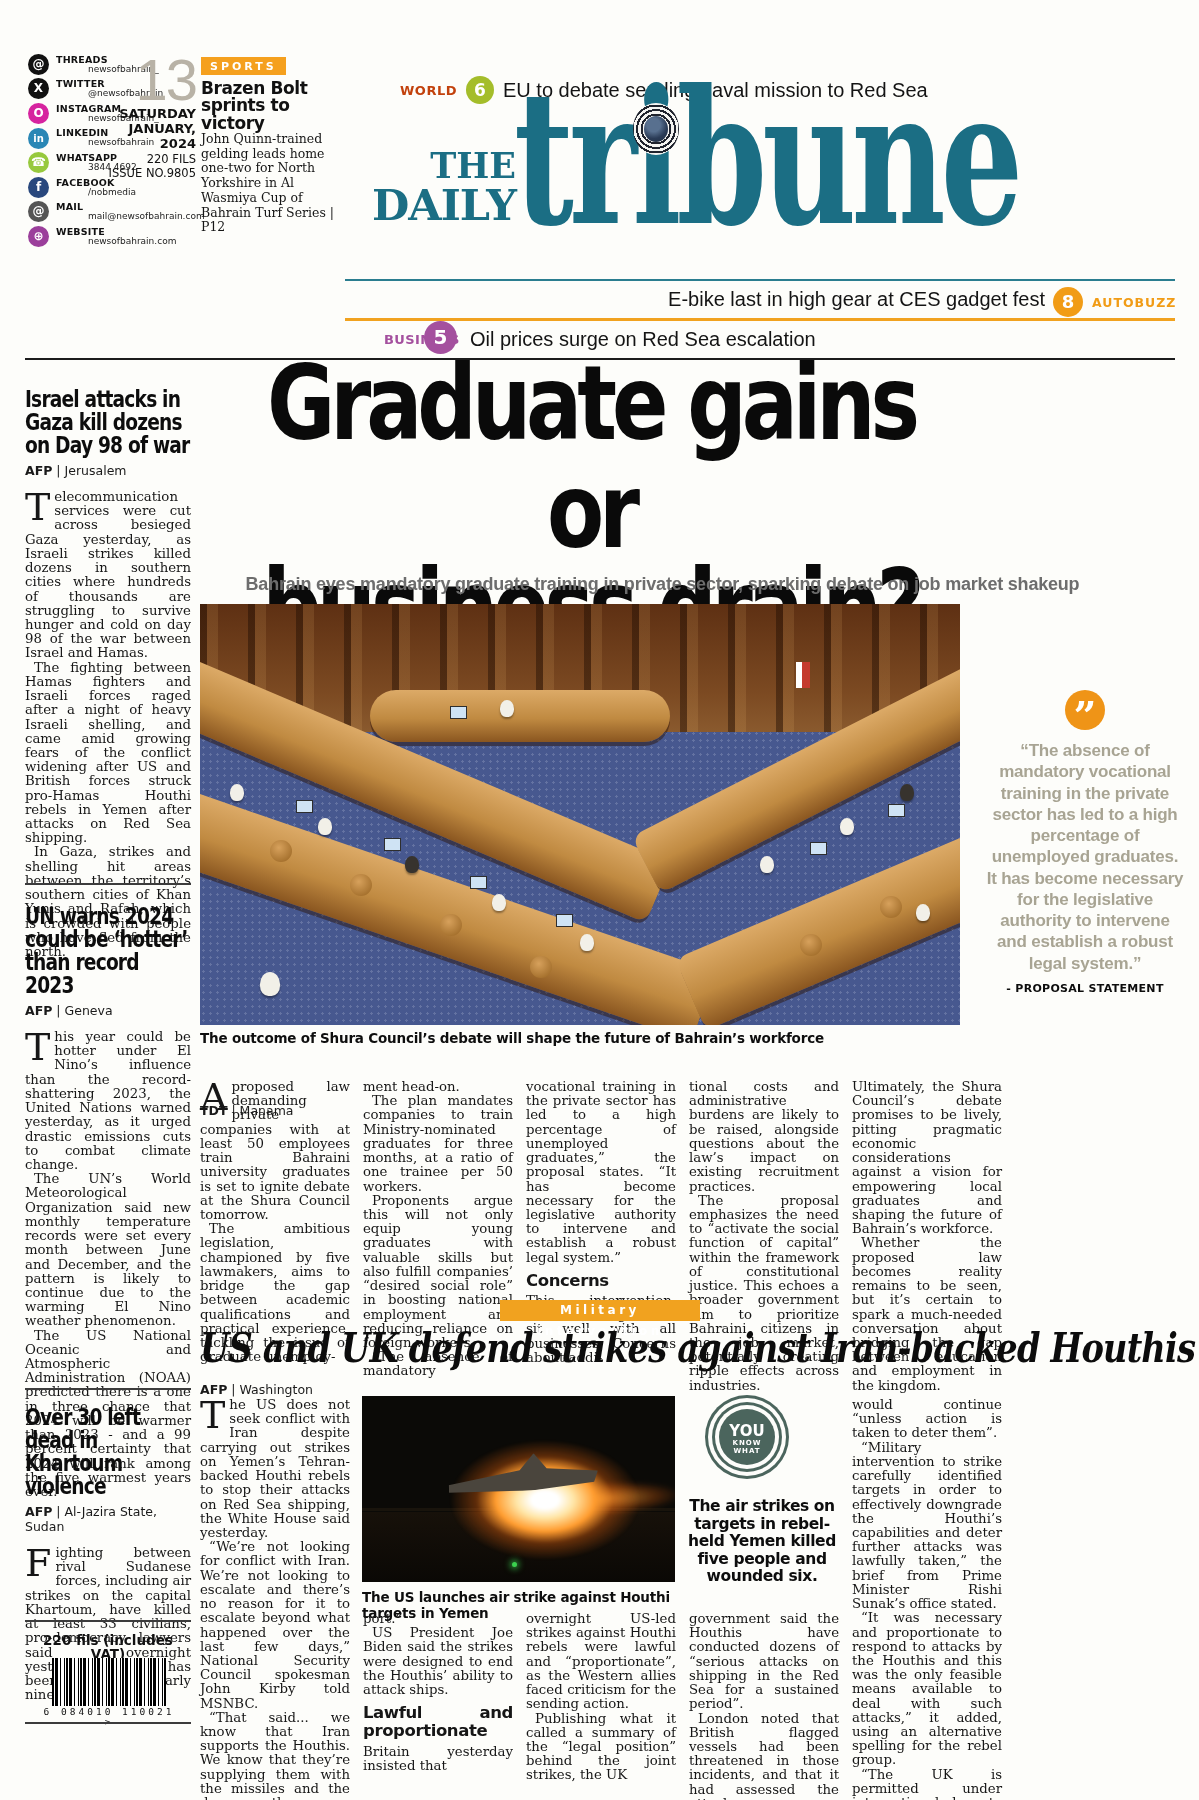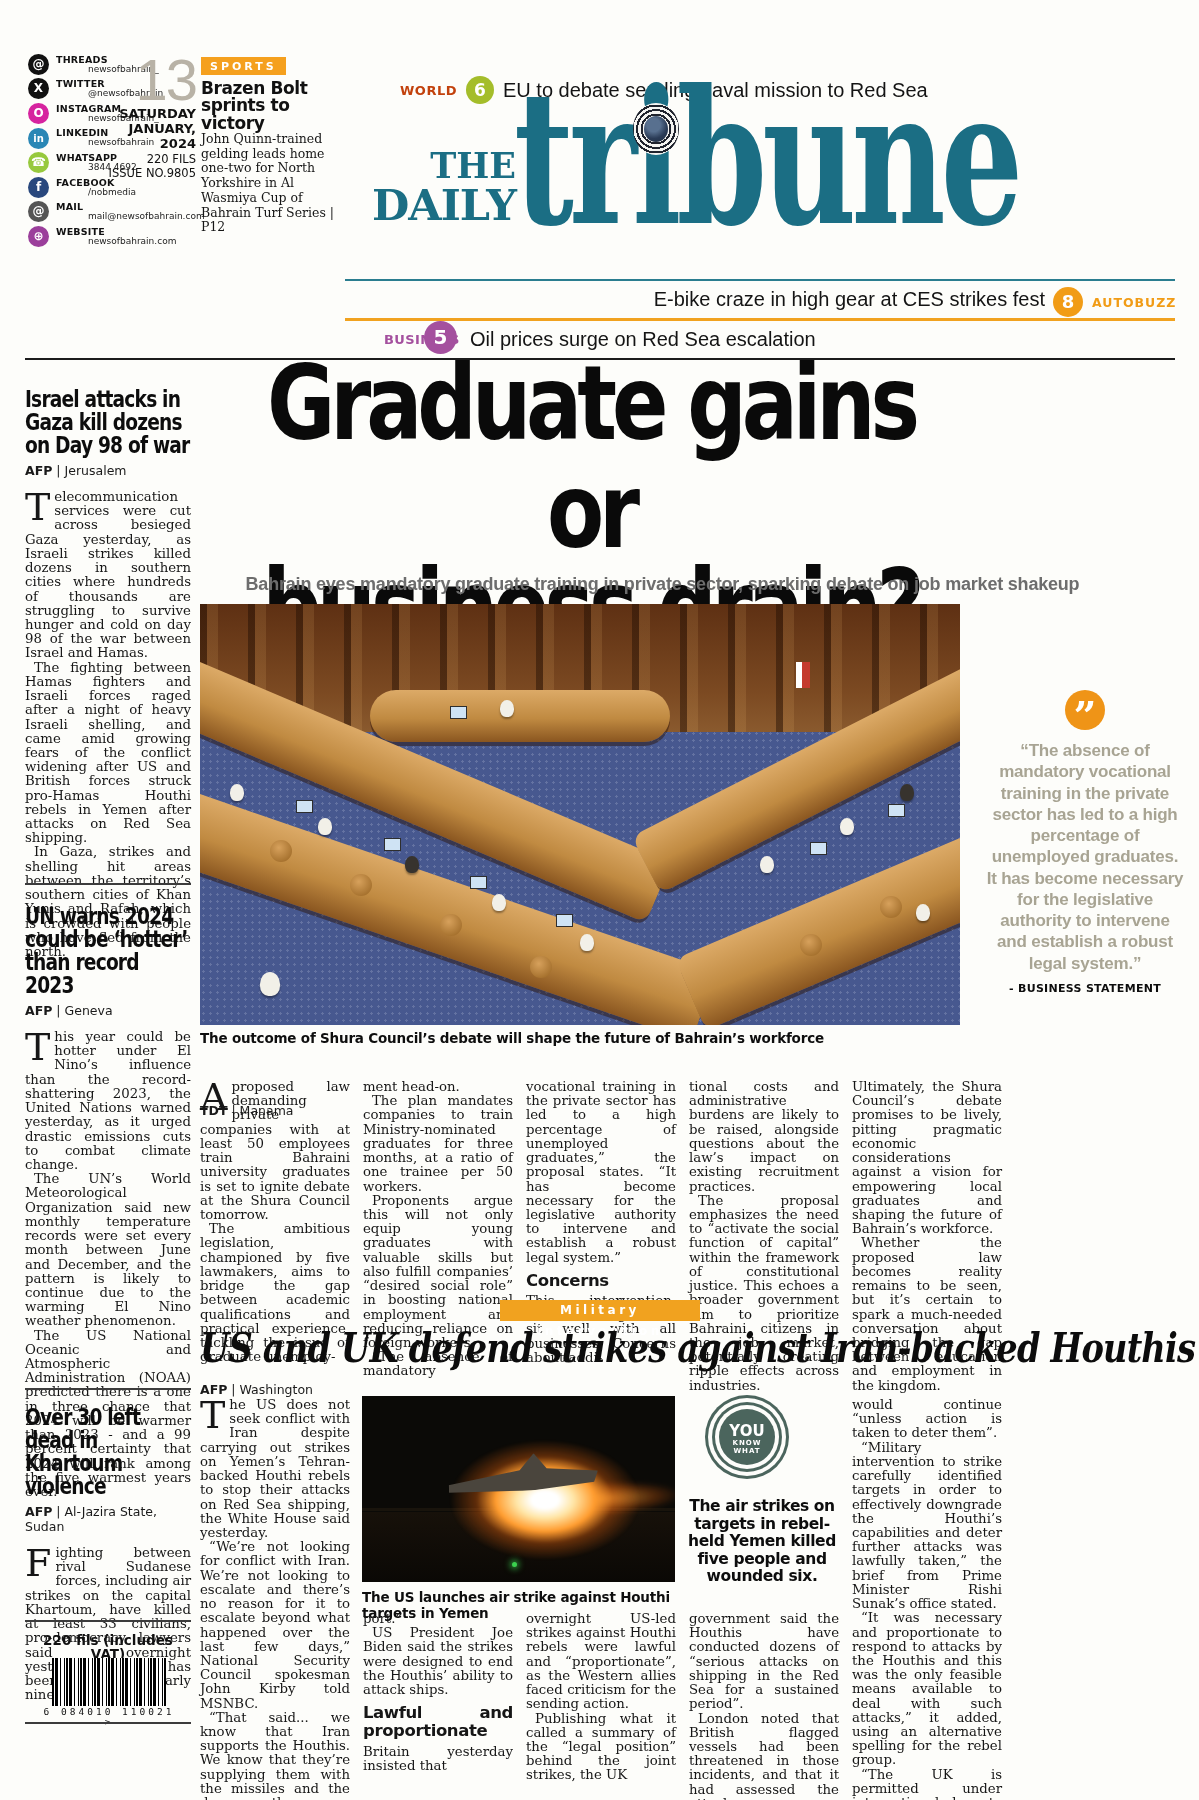--- a/index.html
+++ b/index.html
@@ -214,21 +214,21 @@
   <div class="masthead-sm">
     <div class="mast-the">THE</div>
     <div class="mast-daily">DAILY</div>
   </div>
   <div class="mast-trib">tribune</div>
   <span class="globe">
       <i></i>
     </span>
 
   <div class="rule rule-teal"></div>
-  <div class="ebike strip-h">E-bike craze in high gear at CES strikes fest</div>
+  <div class="ebike strip-h">E-bike last in high gear at CES gadget fest</div>
   <span class="circ circ8" style="position:absolute">8</span>
   <span class="autobuzz">AUTOBUZZ</span>
   <div class="rule rule-orange"></div>
   <span class="bizlbl">BUSINESS</span>
   <span class="circ circ5" style="position:absolute">5</span>
   <span class="bizh strip-h">Oil prices surge on Red Sea escalation</span>
   <div class="rule rule-black"></div>
 
   <div class="lr" style="top:388px">
     <div class="lr-h">Israel attacks in Gaza kill dozens on Day 98 of war</div>
@@ -301,21 +301,21 @@
     <div class="monitor" style="left:270px;top:272px"></div>
     <div class="monitor" style="left:356px;top:310px"></div>
     <div class="monitor" style="left:610px;top:238px"></div>
     <div class="monitor" style="left:688px;top:200px"></div>
     <div class="monitor" style="left:250px;top:102px"></div>
   </div>
 
   <div class="pullquote">
     <div class="pq-ic">”</div>
     <div class="pq-t">“The absence of mandatory vocational training in the private sector has led to a high percentage of unemployed graduates. It has become necessary for the legislative authority to intervene and establish a robust legal system.”</div>
-    <div class="pq-a">- BUSINESS STATEMENT</div>
+    <div class="pq-a">- PROPOSAL STATEMENT</div>
   </div>
 
   <div class="caption cap1">The outcome of Shura Council’s debate will shape the future of Bahrain’s workforce</div>
   <div class="byline lead-by"><b>TDT</b> <span>| Manama</span></div>
 
   <div class="col body" style="left:200px;top:1080px">
     <p class="first"><span class="dc">A</span><span>proposed law demanding private companies with at least 50 employees train Bahraini university graduates is set to ignite debate at the Shura Council tomorrow.</span></p>
     <p>The ambitious legislation, championed by five lawmakers, aims to bridge the gap between academic qualifications and practical experience, tackling the issue of graduate unemploy-</p>
   </div>
   <div class="col body" style="left:363px;top:1080px">

